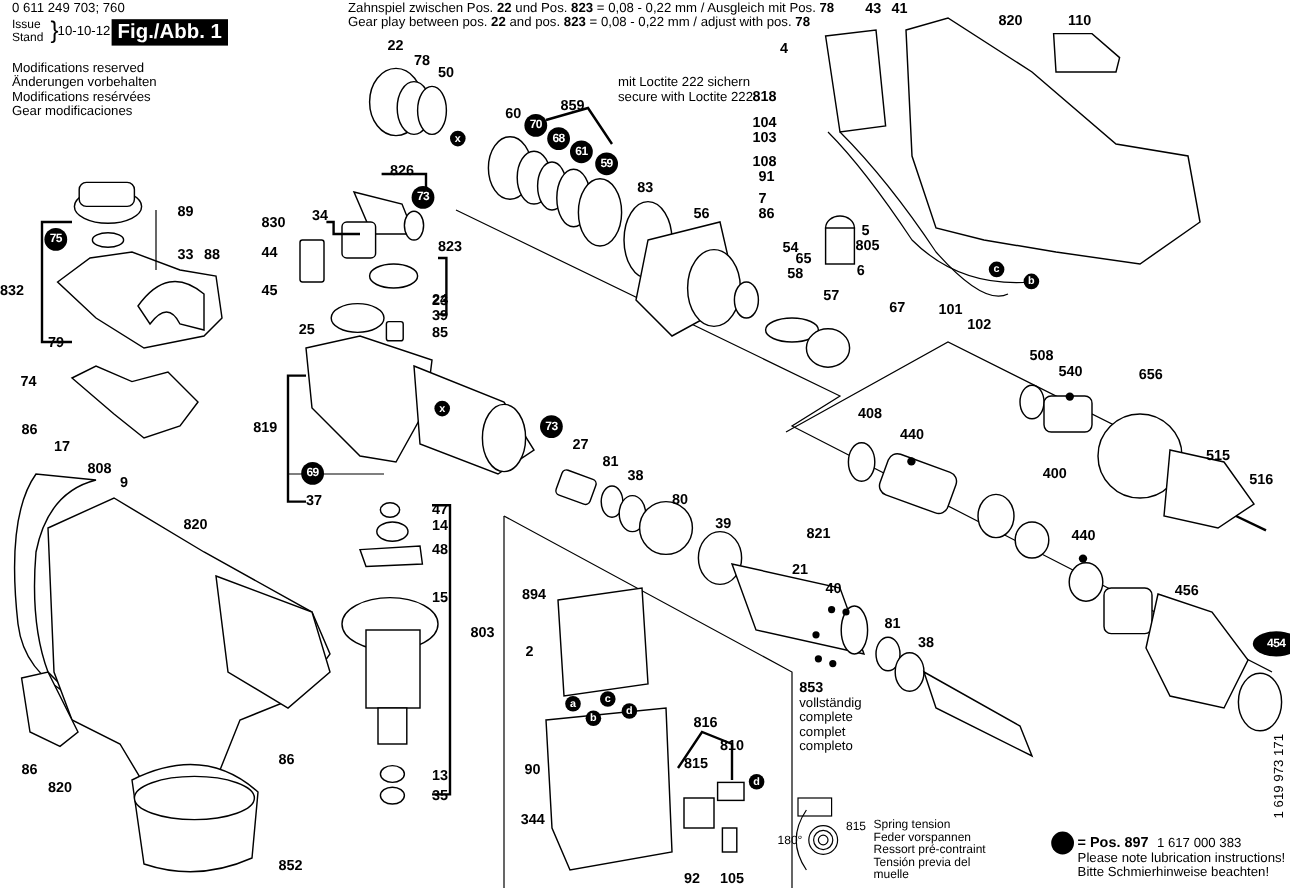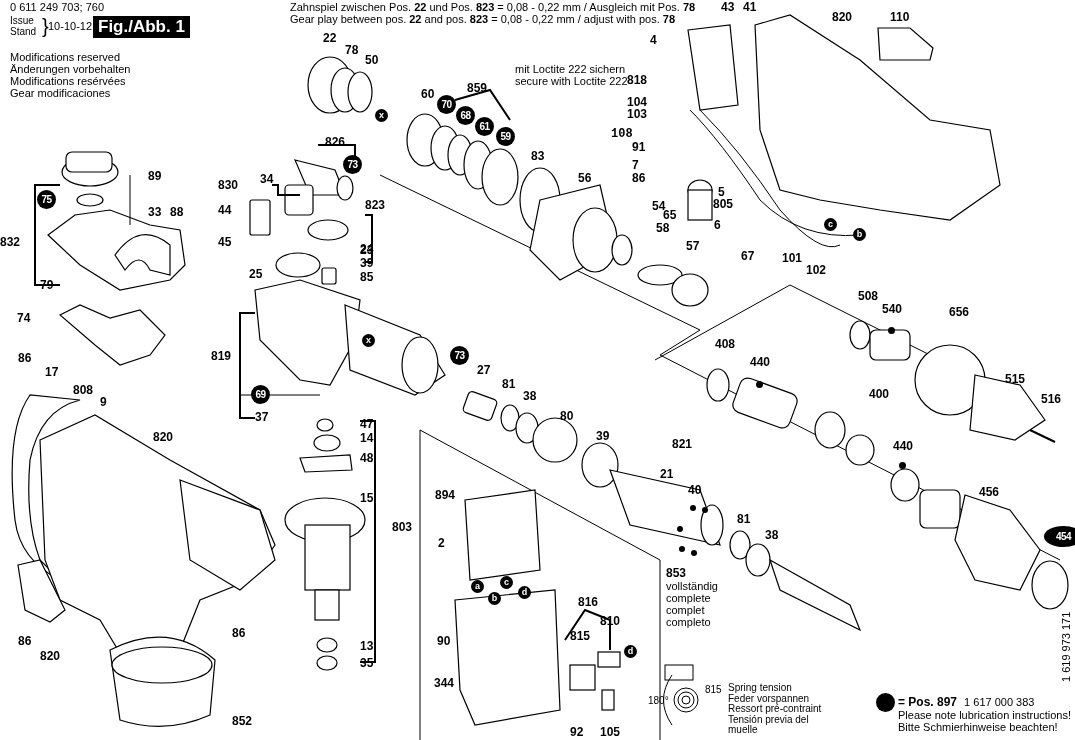--- a/index.html
+++ b/index.html
@@ -208,21 +208,21 @@
 <div class="lbl" style="left:578px;top:172px;">56</div>
 <div class="lbl" style="left:617px;top:200px;margin-left:35px;">54</div>
 <div class="lbl" style="left:663px;top:209px;">65</div>
 <div class="lbl" style="left:656px;top:222px;">58</div>
 <div class="lbl" style="left:686px;top:240px;">57</div>
 <div class="lbl" style="left:703px;top:250px;padding-left:38px;">67</div>
 <div class="lbl" style="left:650px;top:34px;">4</div>
 <div class="lbl" style="left:627px;top:74px;">818</div>
 <div class="lbl" style="left:627px;top:96px;">104</div>
 <div class="lbl" style="left:627px;top:108px;">103</div>
-<div class="lbl" style="left:611px;top:128px;font-family:Liberation Mono, monospace;">108</div>
+<div class="lbl" style="left:627px;top:128px;">108</div>
 <div class="lbl" style="left:632px;top:141px;">91</div>
 <div class="lbl" style="left:632px;top:159px;">7</div>
 <div class="lbl" style="left:632px;top:172px;">86</div>
 <div class="lbl" style="left:718px;top:186px;">5</div>
 <div class="lbl" style="left:713px;top:198px;">805</div>
 <div class="lbl" style="left:714px;top:219px;">6</div>
 <div class="lbl" style="left:721px;top:1px;">43</div>
 <div class="lbl" style="left:743px;top:1px;">41</div>
 <div class="lbl" style="left:832px;top:11px;">820</div>
 <div class="lbl" style="left:890px;top:11px;">110</div>

